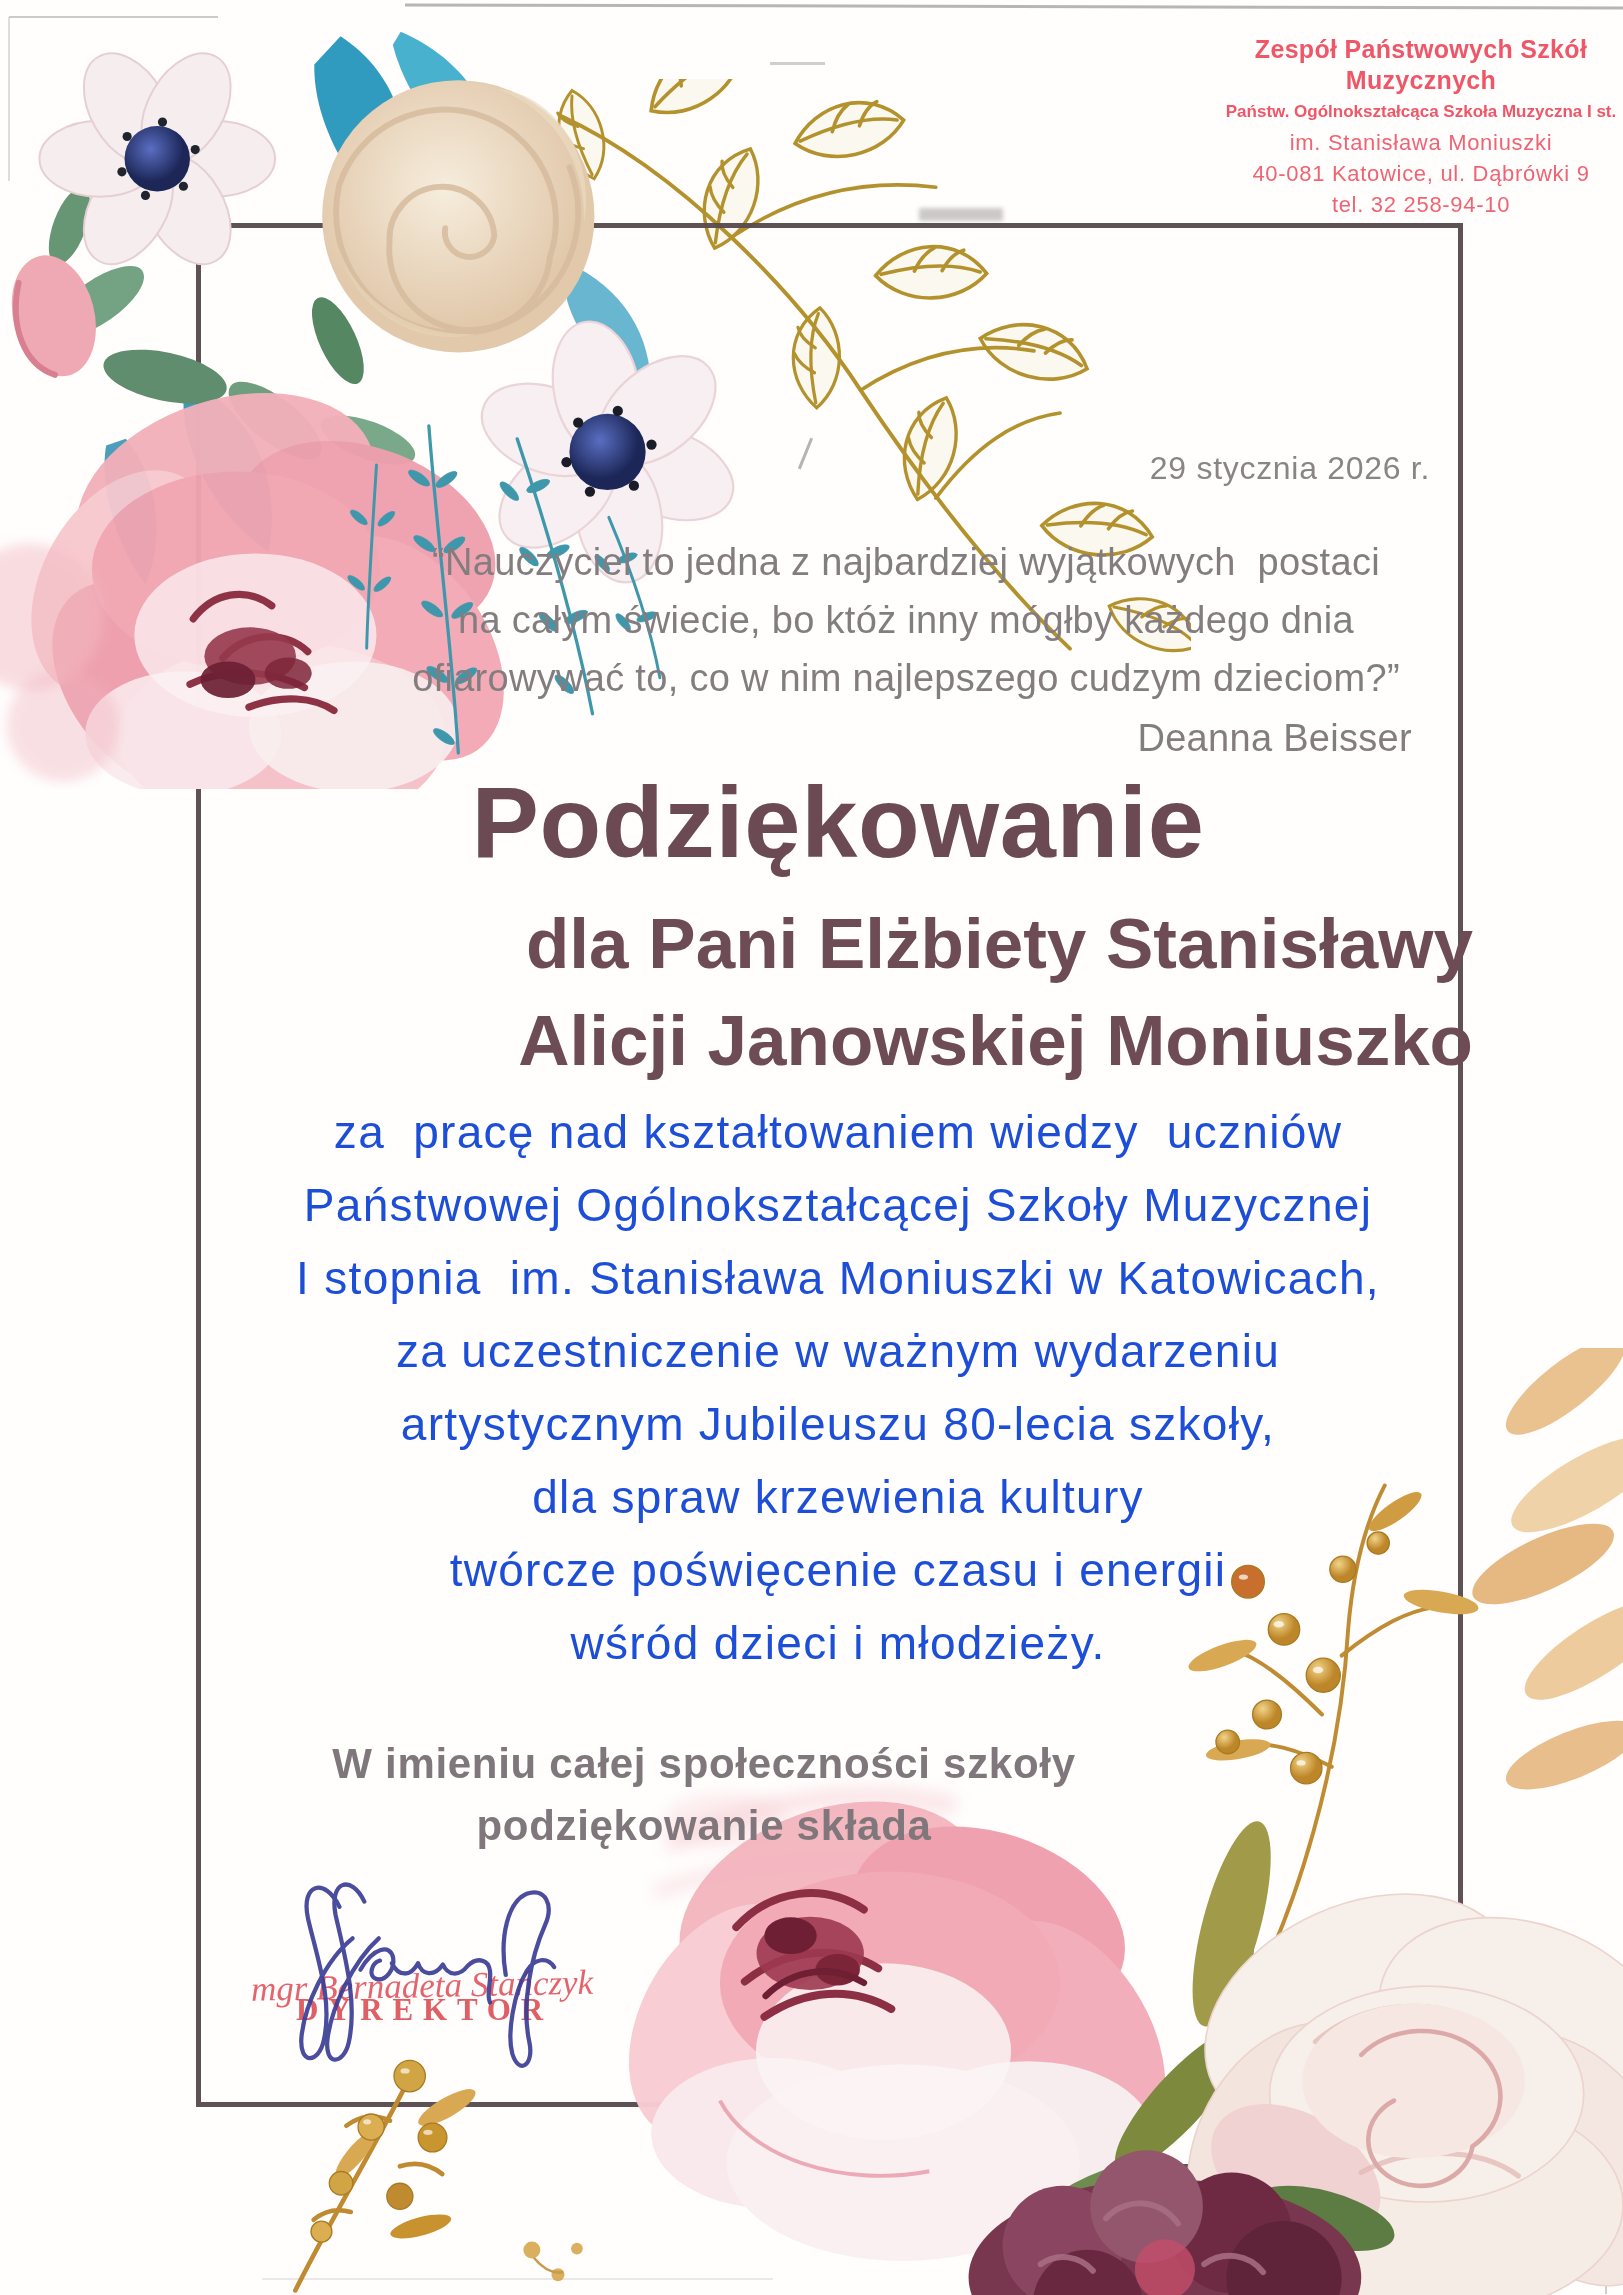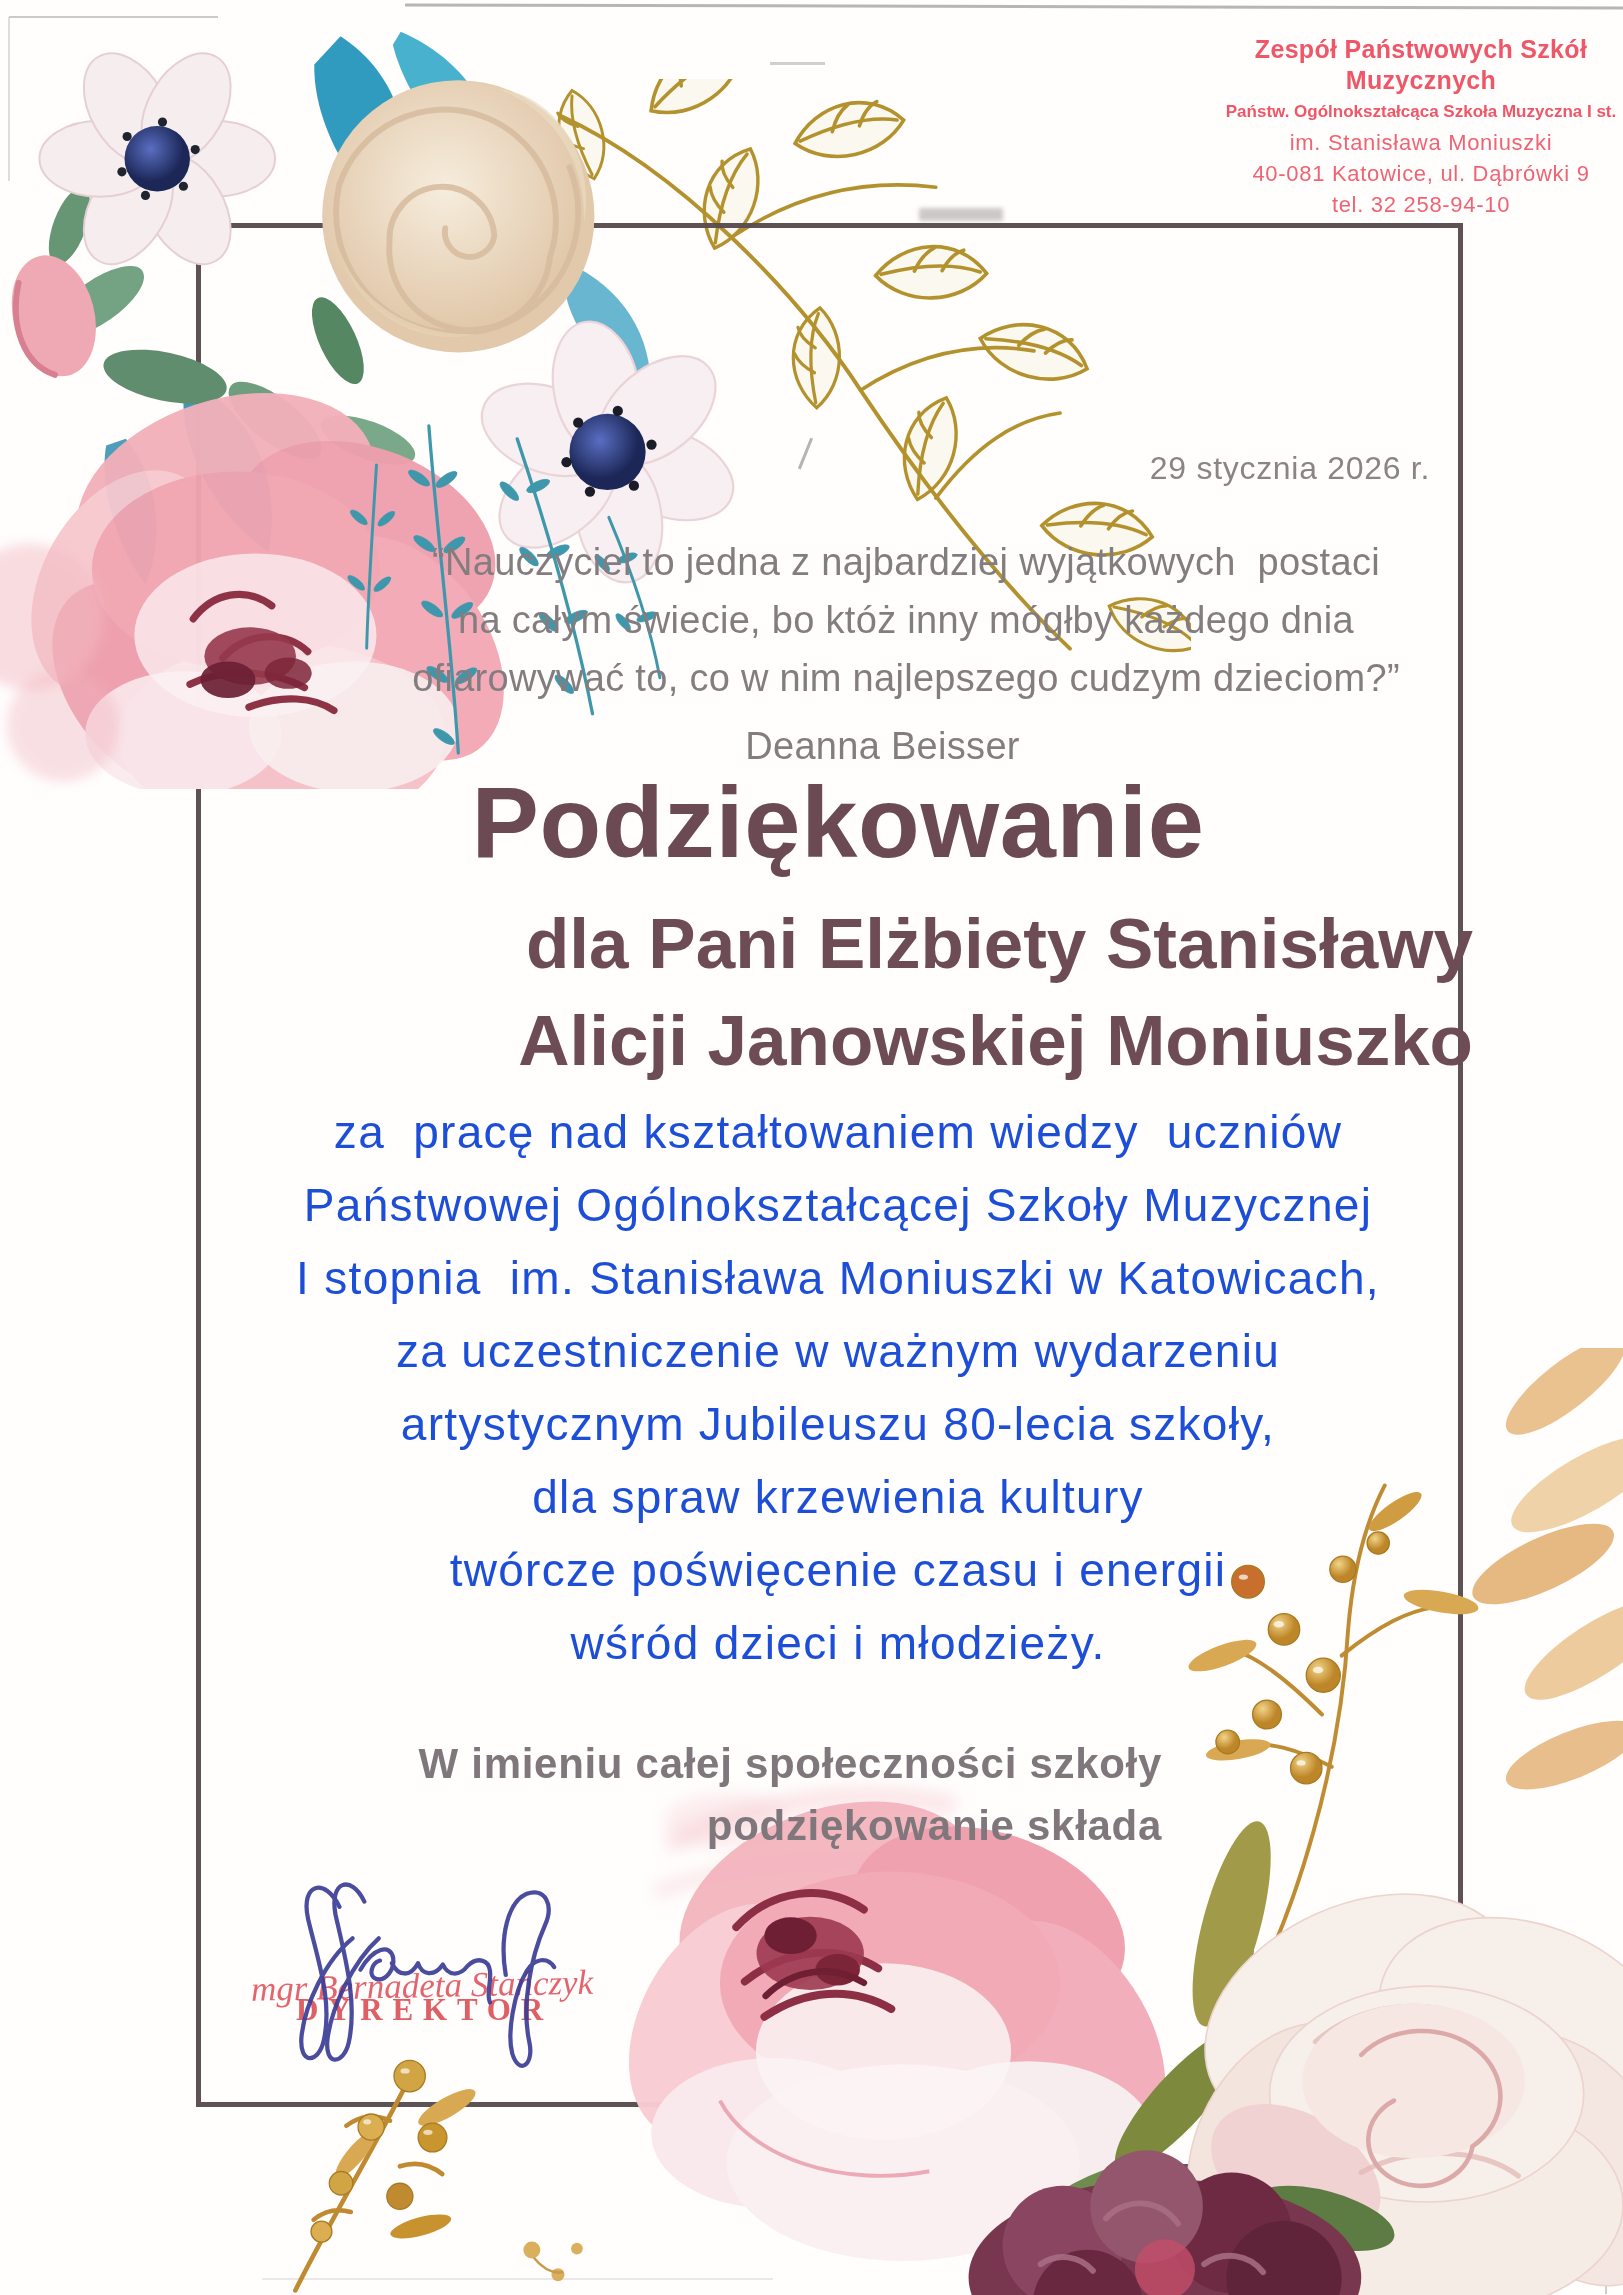--- a/index.html
+++ b/index.html
@@ -22,26 +22,26 @@
   
   .frame{left:196px;top:223px;width:1267px;height:1884px;border:5.9px solid #574b4e;box-sizing:border-box;opacity:.96;}
   
   .school-header{left:1139px;top:34px;width:484px;text-align:center;color:#ef5668;line-height:31px;margin-left:40px;}
   .school-header .h1{font-size:25px;font-weight:bold;letter-spacing:0.3px;}
   .school-header .h2{font-size:17px;font-weight:bold;}
   .school-header .h3{font-size:22px;font-weight:normal;letter-spacing:0.7px;opacity:.92;}
   .date-line{left:1047px;top:450px;width:383px;text-align:right;font-size:32px;color:#8a8487;letter-spacing:0.7px;}
   .quote{left:353px;top:533px;width:1106px;text-align:center;font-size:38px;color:#847d80;line-height:58px;letter-spacing:0.3px;}
   .quote .q-line{white-space:pre;}
-  .quote .q-attr{text-align:center;padding-right:47px;margin-top:10px;}
+  .quote .q-attr{text-align:right;padding-right:47px;margin-top:2px;}
   .title{left:203px;top:765px;width:1270px;text-align:center;font-size:101px;font-weight:bold;color:#6b4a54;letter-spacing:0.7px;}
   .recipient{left:203px;top:895px;width:1270px;text-align:right;font-size:71px;font-weight:bold;color:#6d4c56;line-height:97px;}
   .body-text{left:203px;top:1096px;width:1270px;text-align:center;font-size:46px;color:#1d4ed8;line-height:73px;letter-spacing:1.3px;}
   .body-text .b-line{white-space:pre;}
-  .closing{left:246px;top:1733px;width:916px;text-align:right;font-size:42px;font-weight:bold;color:#7f777b;line-height:62px;letter-spacing:0.7px;}
+  .closing{left:246px;top:1733px;width:916px;text-align:center;font-size:42px;font-weight:bold;color:#7f777b;line-height:62px;letter-spacing:0.7px;}
   .stamp-role{left:296px;top:1992px;width:393px;font-family:"Liberation Serif","DejaVu Serif",serif;
     font-size:31px;font-weight:bold;color:#da4a50;letter-spacing:9.8px;opacity:.88;}
   .stamp-name{left:251px;top:1965px;width:458px;font-family:"Liberation Serif","DejaVu Serif",serif;
     font-style:italic;font-size:35px;color:#e25862;transform:rotate(-1.2deg);opacity:.92;}
   .z1{z-index:1}.z2{z-index:2}.z3{z-index:3}.z4{z-index:4}.z5{z-index:5}
   svg{display:block;}
 </style>
 </head>
 <body>
 

